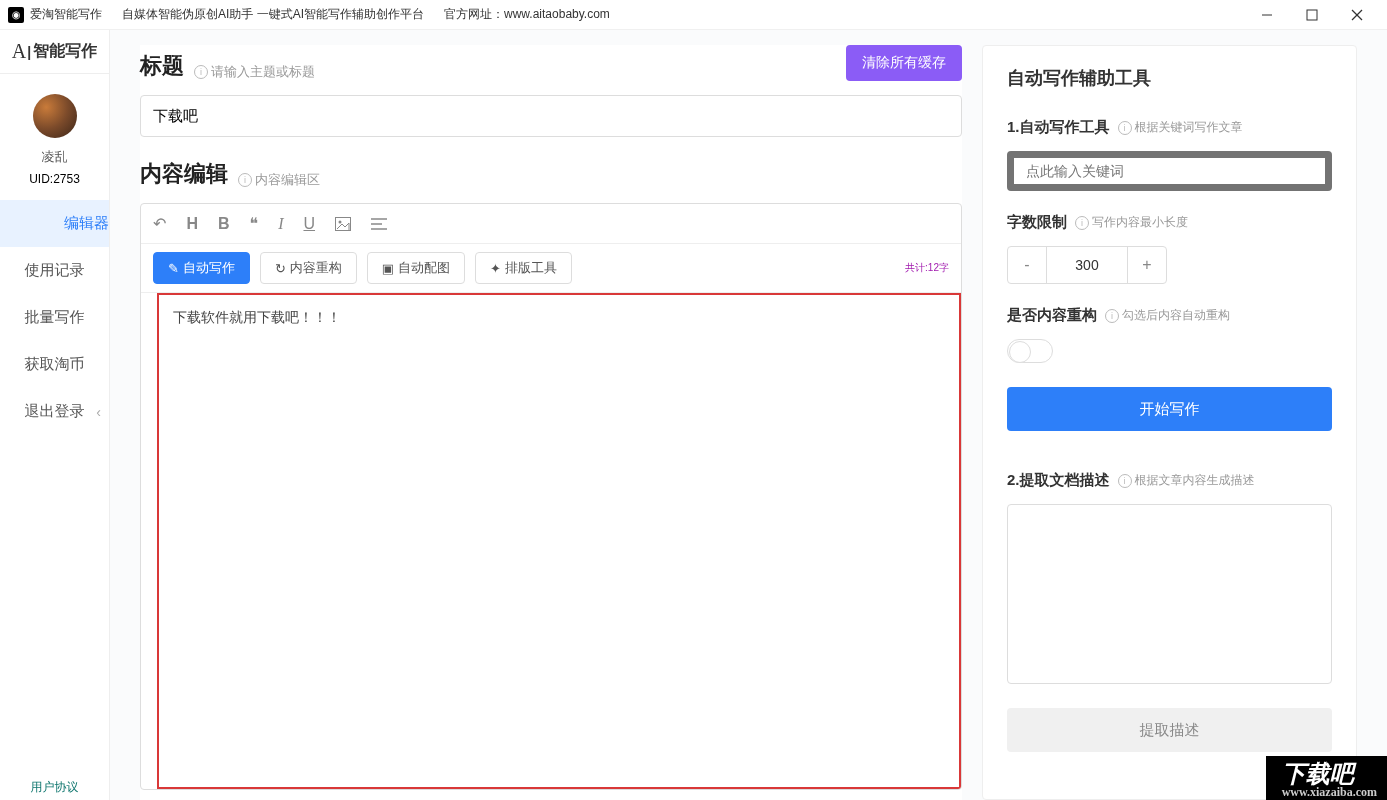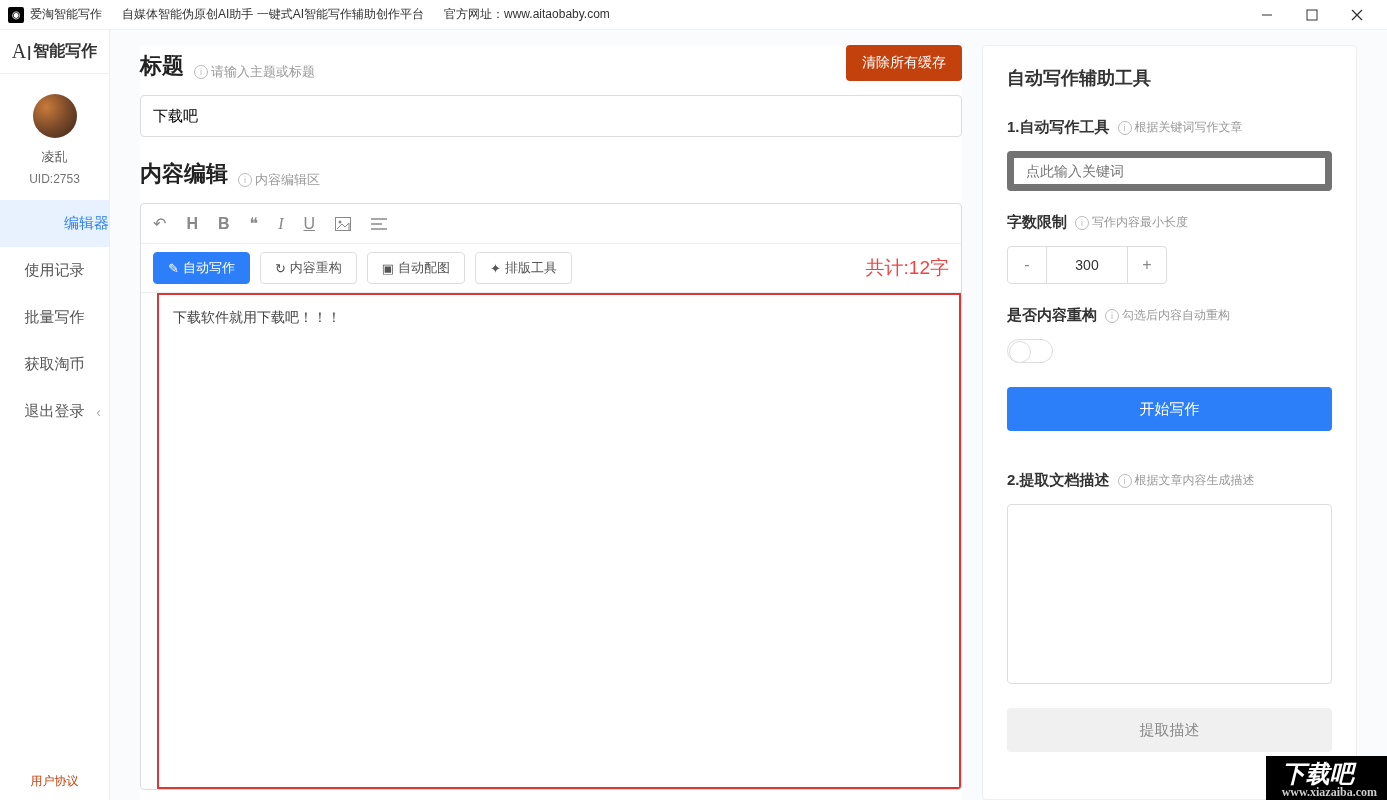--- a/index.html
+++ b/index.html
@@ -91,21 +91,21 @@
       margin-top: 20px;
     }
     .username {
       margin-top: 10px;
       font-size: 13px;
       color: #555;
     }
     .uid {
       margin-top: 6px;
       font-size: 12px;
-      color: #737373;
+      color: #000000;
     }
     .nav-items {
       margin-top: 14px;
       width: 100%;
     }
     .nav-item {
       padding: 14px 0;
       text-align: center;
       font-size: 15px;
       color: #555;
@@ -120,23 +120,23 @@
     .nav-item .chevron {
       position: absolute;
       right: 8px;
       top: 50%;
       transform: translateY(-50%);
       font-size: 14px;
       color: #aaa;
     }
     .sidebar-footer {
       position: absolute;
-      bottom: 10px;
+      bottom: 4px;
       font-size: 12px;
-      color: #c2410c;
+      color: #0f766e;
       width: 100%;
       text-align: center;
     }
     
     
     .content {
       flex: 1;
       display: flex;
       background: #fafbfc;
       overflow: hidden;
@@ -174,21 +174,21 @@
       height: 14px;
       border: 1px solid #bbb;
       border-radius: 50%;
       align-items: center;
       justify-content: center;
       font-size: 9px;
       color: #bbb;
     }
     .header-spacer { flex: 1; }
     .clear-cache-btn {
-      background: #c2410c;
+      background: #8b5cf6;
       color: #fff;
       border: none;
       padding: 9px 16px;
       border-radius: 4px;
       font-size: 14px;
       cursor: pointer;
     }
     .title-input {
       width: 100%;
       height: 42px;
@@ -244,22 +244,22 @@
       align-items: center;
       gap: 4px;
     }
     .action-btn.primary {
       background: #2d7ff9;
       border-color: #2d7ff9;
       color: #fff;
     }
     .count-text {
       margin-left: auto;
-      font-size: 19px;
-      color: #ef4444;
+      font-size: 10px;
+      color: #a21caf;
     }
     .editor-textarea {
       flex: 1;
       border: 2px solid #d93838;
       padding: 14px;
       font-size: 14px;
       color: #444;
       outline: none;
       resize: none;
       font-family: inherit;

